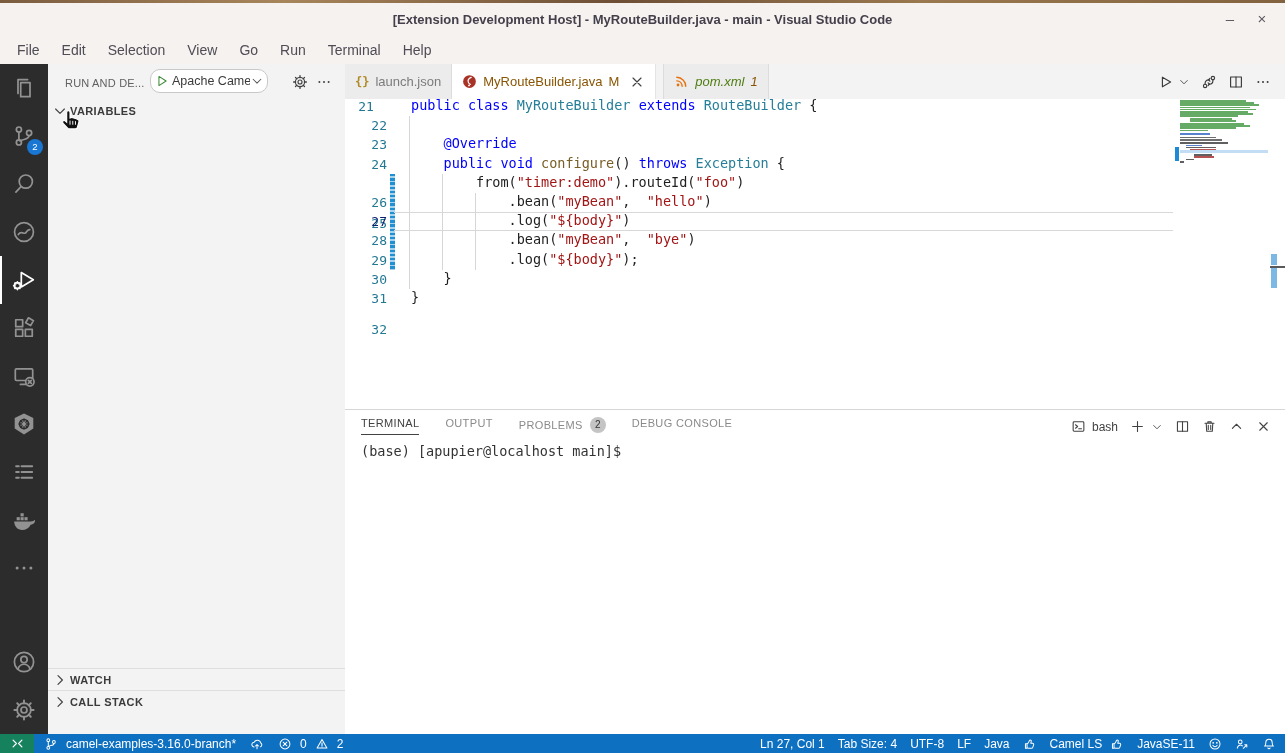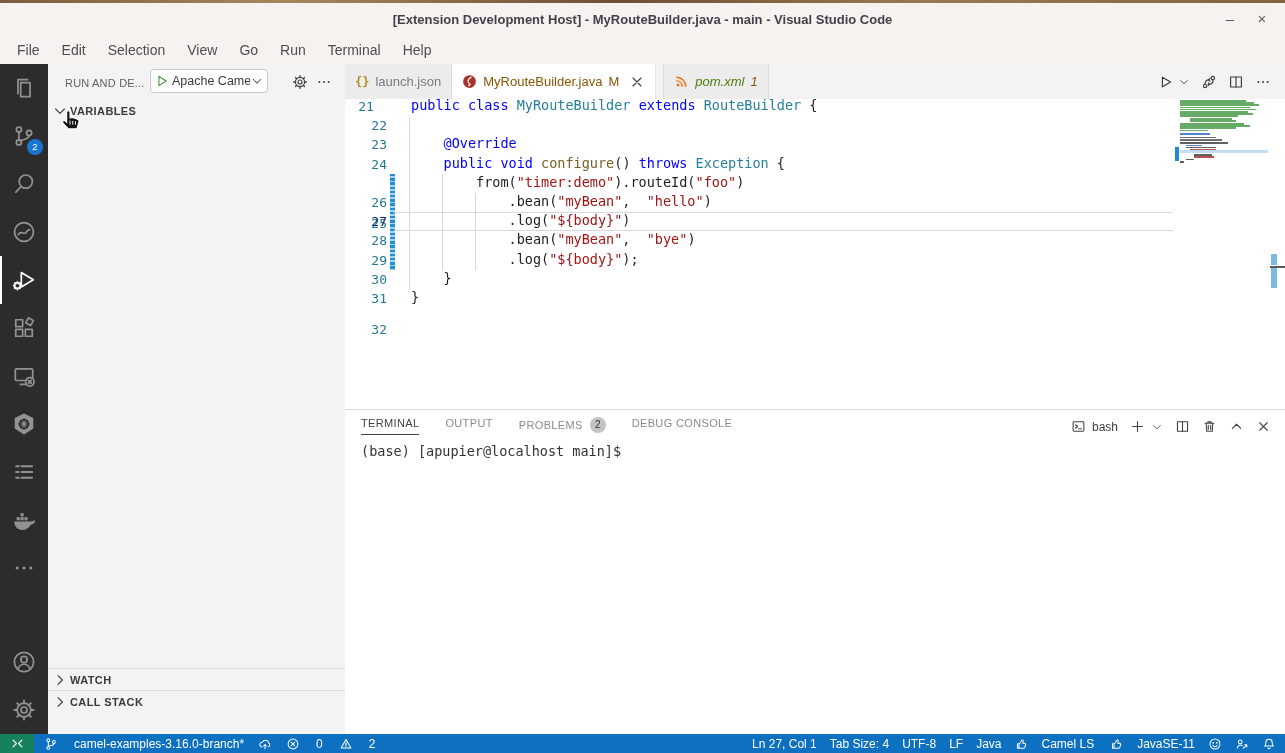--- a/index.html
+++ b/index.html
@@ -35,21 +35,21 @@
   .ab-item .icon{width:24px;height:24px}
   .ab-badge{position:absolute;right:5px;bottom:5px;min-width:16px;height:16px;border-radius:8px;
     background:#1976d2;color:#fff;font-size:9.5px;line-height:16px;text-align:center}
   #ab-bottom{position:absolute;bottom:0;left:0}
 
   
   #sidebar{position:absolute;top:0;left:48px;width:352px;height:670px;background:#f3f3f3;
     border-right:1px solid #e2e2e2;box-sizing:border-box}
   #sidebar-title{position:absolute;left:17px;top:13px;font-size:11px;color:#616161;letter-spacing:.2px}
   #launch-select{position:absolute;left:102px;top:5px;width:118px;height:24px;background:#fff;
-    border:1px solid #c8c8c8;border-radius:4px;display:flex;align-items:center;box-sizing:border-box}
+    border:1px solid #c8c8c8;border-radius:10px;display:flex;align-items:center;box-sizing:border-box}
   #launch-select .play{width:14px;height:14px;margin:0 3px 0 4px;color:#388a34}
   #launch-value{font-size:12.5px;color:#3b3b3b;white-space:nowrap;overflow:hidden;width:78px}
   #launch-chevron{width:14px;height:14px;color:#585858}
   .sb-tool{position:absolute;top:10px;width:16px;height:16px;color:#424242}
   #sb-gear{left:244px}#sb-dots{left:268px}
   .section-head{display:flex;align-items:center;height:22px}
   .section-head .chev{width:16px;height:16px;margin-left:4px;color:#424242}
   .section-label{font-size:11px;font-weight:bold;color:#3b3b3b;letter-spacing:.4px;margin-left:2px}
   #sec-variables{position:absolute;top:36px;left:0;right:0}
   .section-row{position:absolute;left:0;right:0;height:21px;border-top:1px solid #dedede;background:#f3f3f3}
@@ -104,21 +104,21 @@
   #panel-controls{position:absolute;top:9px;right:14px;display:flex;gap:12px;align-items:center;color:#424242}
   #panel-controls .icon{width:15px;height:15px}
   #shell-label{font-size:12px;color:#424242;margin-left:-6px}
   #terminal-line{position:absolute;top:33px;left:16px;font:13.5px "DejaVu Sans Mono",monospace;color:#333}
 
   
   #statusbar{position:absolute;top:734px;left:0;right:0;height:19px;background:#0e70c1;color:#fff;
     font-size:12px;display:flex;align-items:center}
   #remote-block{width:34px;height:19px;background:#16825d;display:flex;align-items:center;justify-content:center}
   #remote-block .icon{width:13px;height:13px}
-  .sb-item{display:flex;align-items:center;gap:16px;white-space:nowrap}
+  .sb-item{display:flex;align-items:center;gap:8px;white-space:nowrap}
   .sb-item .icon{width:14px;height:14px}
   #sb-left{display:flex;align-items:center;gap:14px;margin-left:10px}
   #sb-right{margin-left:auto;display:flex;align-items:center;gap:13px;padding-right:9px}
 </style>
 </head>
 <body>
 
 <div id="desktop-strip"></div>
 
 <div id="titlebar">

